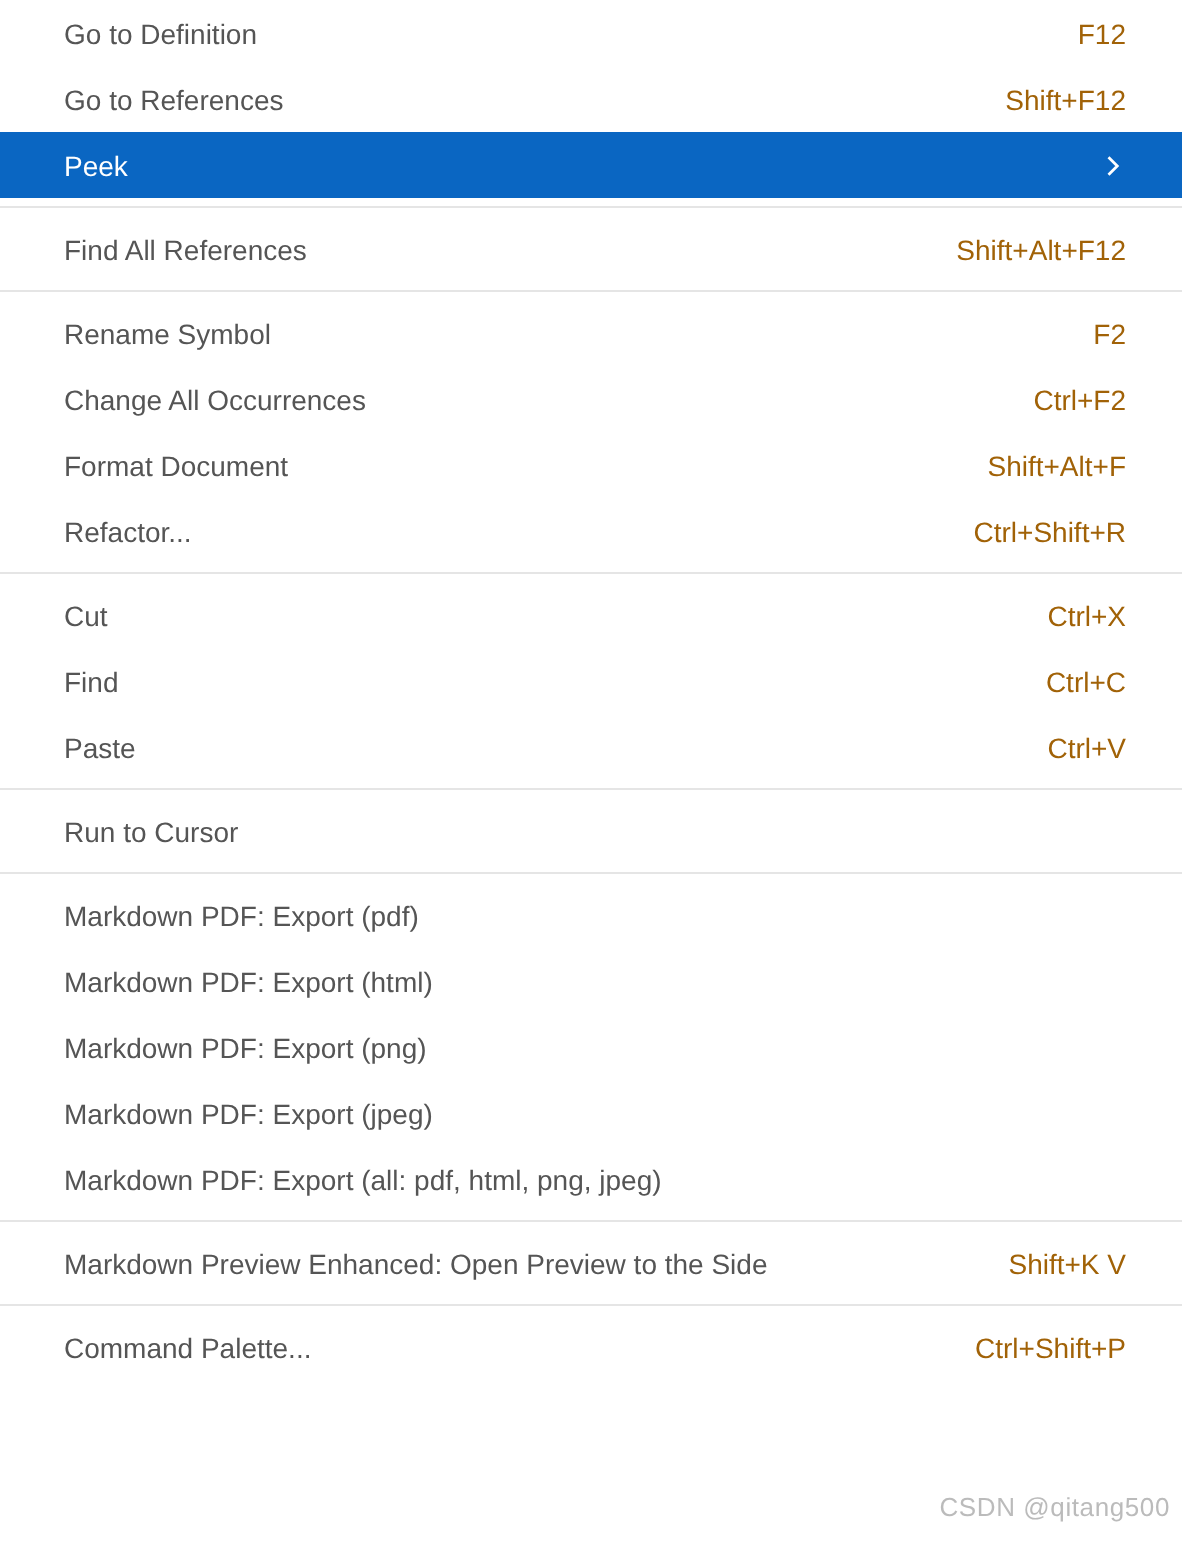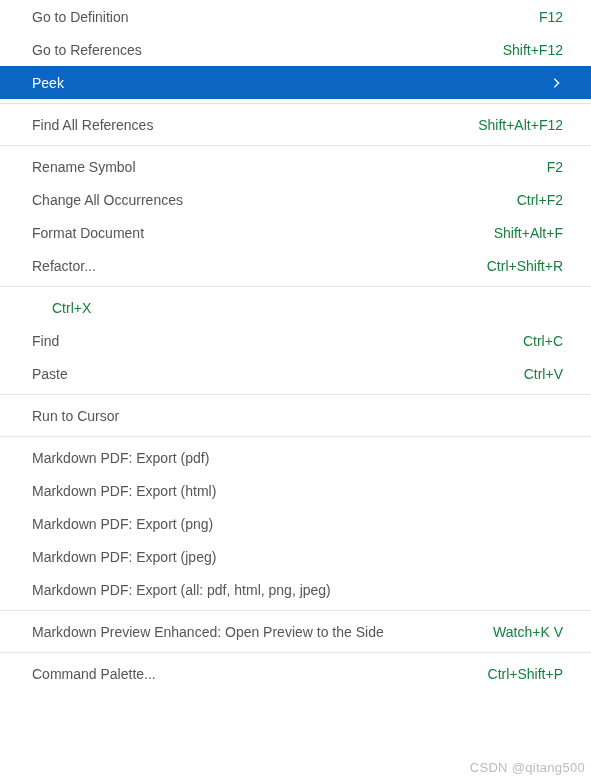--- a/index.html
+++ b/index.html
@@ -34,40 +34,40 @@
       background: #0a66c2;
       color: #ffffff;
     }
     .menu-item-label {
       flex: 1;
       white-space: nowrap;
     }
     .menu-item-shortcut {
       text-align: center;
       white-space: nowrap;
-      color: #15803d;
+      color: #a16207;
       margin-left: 20px;
     }
     .menu-separator {
       height: 1px;
       background: #e5e5e5;
       margin: 4px 0;
     }
     .chevron {
       display: inline-flex;
       align-items: center;
       margin-left: 8px;
     }
     .chevron svg {
       width: 14px;
       height: 14px;
     }
     .watermark {
       position: absolute;
-      bottom: 6px;
+      bottom: 20px;
       right: 6px;
       font-size: 13px;
       color: rgba(120,120,120,0.5);
       pointer-events: none;
       letter-spacing: 0.3px;
     }
   </style>
 </head>
 <body>
 
@@ -105,20 +105,21 @@
     <div class="menu-item">
       <span class="menu-item-label">Format Document</span>
       <span class="menu-item-shortcut">Shift+Alt+F</span>
     </div>
     <div class="menu-item">
       <span class="menu-item-label">Refactor...</span>
       <span class="menu-item-shortcut">Ctrl+Shift+R</span>
     </div>
     <div class="menu-separator"></div>
     <div class="menu-item">
+      <span class="menu-item-label">Cut</span>
       <span class="menu-item-shortcut">Ctrl+X</span>
     </div>
     <div class="menu-item">
       <span class="menu-item-label">Find</span>
       <span class="menu-item-shortcut">Ctrl+C</span>
     </div>
     <div class="menu-item">
       <span class="menu-item-label">Paste</span>
       <span class="menu-item-shortcut">Ctrl+V</span>
     </div>
@@ -138,21 +139,21 @@
     </div>
     <div class="menu-item">
       <span class="menu-item-label">Markdown PDF: Export (jpeg)</span>
     </div>
     <div class="menu-item">
       <span class="menu-item-label">Markdown PDF: Export (all: pdf, html, png, jpeg)</span>
     </div>
     <div class="menu-separator"></div>
     <div class="menu-item">
       <span class="menu-item-label">Markdown Preview Enhanced: Open Preview to the Side</span>
-      <span class="menu-item-shortcut">Watch+K V</span>
+      <span class="menu-item-shortcut">Shift+K V</span>
     </div>
     <div class="menu-separator"></div>
     <div class="menu-item">
       <span class="menu-item-label">Command Palette...</span>
       <span class="menu-item-shortcut">Ctrl+Shift+P</span>
     </div>
   </div>
 
 <div class="watermark">CSDN @qitang500</div>
 

